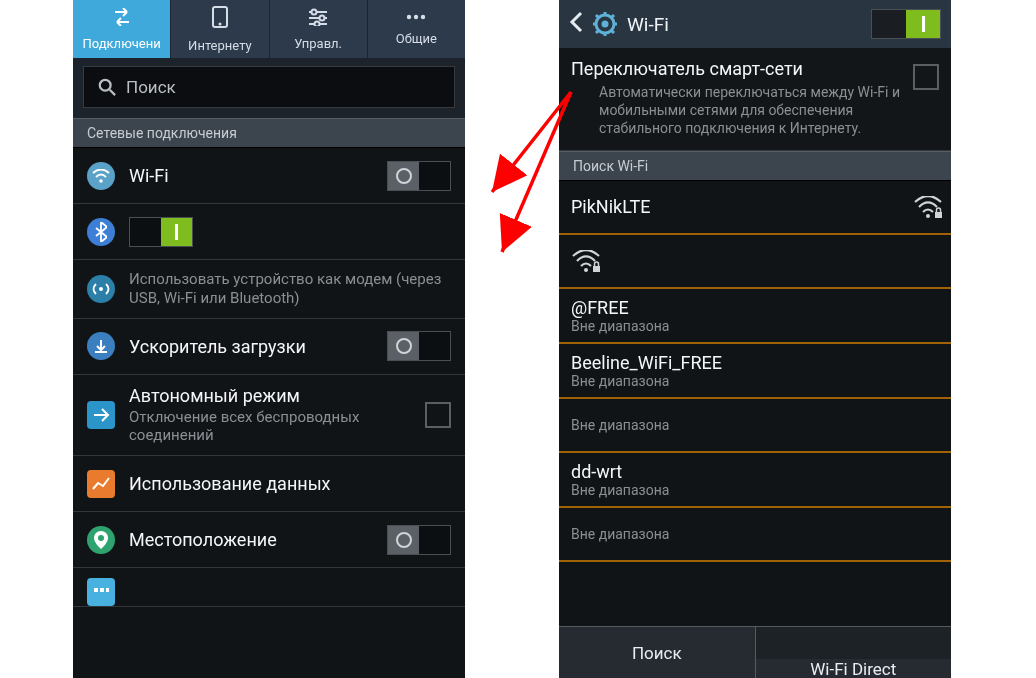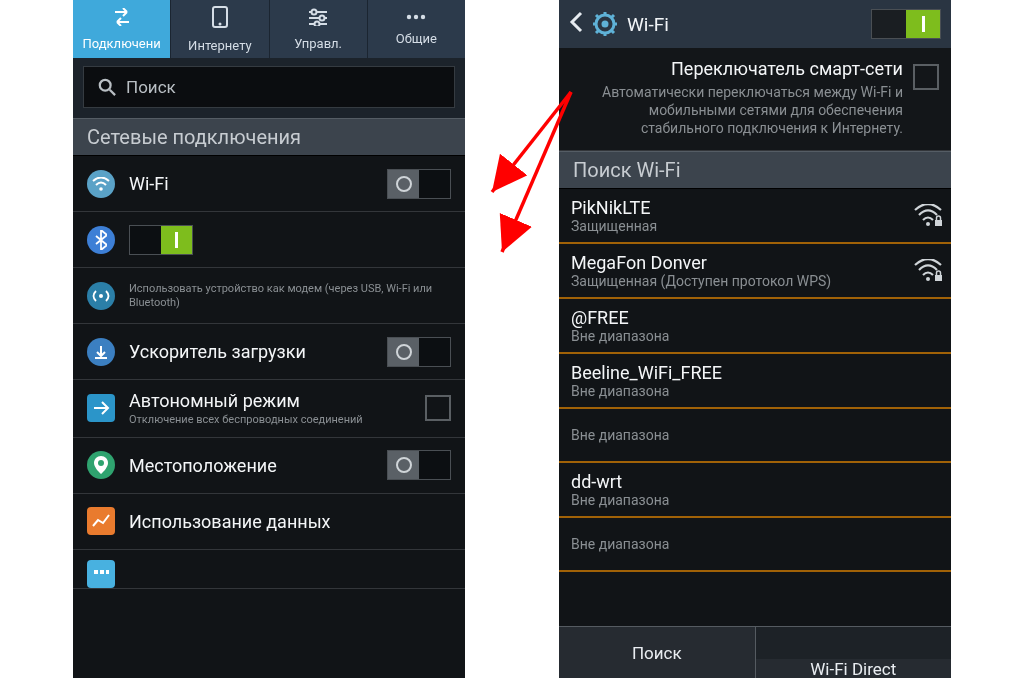--- a/index.html
+++ b/index.html
@@ -56,21 +56,21 @@
     padding: 0 14px;
     background: #0b0d10;
     border: 1px solid #353b41;
     color: #b9bfc4;
     font-size: 17px;
   }
 
   .section-header {
     background: #3c444d;
     color: #c7ccd1;
-    font-size: 20px;
+    font-size: 14px;
     padding: 6px 14px;
     border-top: 1px solid #555d65;
     border-bottom: 1px solid #000;
   }
 
   .row {
     display: flex;
     align-items: center;
     padding: 10px 14px;
     border-bottom: 1px solid #33363a;
@@ -78,21 +78,21 @@
     min-height: 56px;
   }
   .row .circle-icon {
     width: 28px; height: 28px;
     border-radius: 14px;
     flex-shrink: 0;
     display: flex; align-items:center; justify-content:center;
   }
   .row .title-block { flex:1; display:flex; flex-direction:column; gap:2px; }
   .row .row-title { color:#f4f6f8; font-size: 18px; font-weight:400; }
-  .row .row-sub   { color:#8a8f93; font-size: 11px; line-height:1.25; }
+  .row .row-sub   { color:#8a8f93; font-size: 15px; line-height:1.25; }
 
   .toggle {
     width: 64px; height: 30px;
     display:flex;
     border:1px solid #4a4f54;
     background:#0c0f12;
     position:relative;
   }
   .toggle .knob {
     width:50%; height:100%;
@@ -120,23 +120,23 @@
   .titlebar .back { color:#e6ebf0; font-size:20px; cursor:pointer; }
   .titlebar .title { color:#f2f5f8; font-size:19px; flex:1; }
   .titlebar .gear { width:24px; height:24px; }
 
   .desc-block {
     padding: 10px 12px 12px;
     display:flex; gap:10px;
     border-bottom:1px solid #33363a;
     background:#131619;
   }
-  .desc-block .texts { flex:1;text-align:right; }
+  .desc-block .texts { flex:1; }
   .desc-title { color:#f4f6f8; font-size:18px; margin-bottom:4px;}
-  .desc-sub   { color:#8a8f93; font-size:14px; line-height:1.3; }
+  .desc-sub   { color:#8a8f93; font-size:14px; line-height:1.3;margin-left:28px; }
 
   .net-row {
     display:flex; align-items:center;
     padding:8px 12px;
     border-bottom:2px solid #a16207;
     min-height:54px;
     gap:10px;
   }
   .net-row .texts { flex:1; }
   .net-name { color:#f4f6f8; font-size:18px; }
@@ -283,46 +283,46 @@
         </svg>
     </div>
     <div class="title-block">
       <span class="row-title">Автономный режим</span>
       <span class="row-sub">Отключение всех беспроводных соединений</span>
     </div>
     <div class="checkbox"></div>
   </div>
 
   <div class="row">
+    <div class="circle-icon" style="background:#e97b2e; border-radius:4px;">
+      <svg width="18" height="14" viewBox="0 0 18 14">
+          <polyline points="1,12 6,6 11,9 17,1" stroke="#fff" stroke-width="2" fill="none"></polyline>
+        </svg>
+    </div>
+    <div class="title-block">
+        <span class="row-title">Использование данных</span>
+      </div>
+  </div>
+
+  <div class="row">
     <div class="circle-icon" style="background:#2fa36f;">
       <svg width="14" height="18" viewBox="0 0 14 18">
           <path d="M7 0 C11 0 14 3 14 7 C14 12 7 18 7 18 C7 18 0 12 0 7 C0 3 3 0 7 0 Z" fill="#fff"></path>
           <circle cx="7" cy="7" r="3" fill="#2fa36f"></circle>
         </svg>
     </div>
     <div class="title-block">
         <span class="row-title">Местоположение</span>
       </div>
     <div class="toggle off">
       <div class="knob left-knob">
           <div class="ring"></div>
         </div>
         <div class="knob"></div>
     </div>
-  </div>
-
-  <div class="row">
-    <div class="circle-icon" style="background:#e97b2e; border-radius:4px;">
-      <svg width="18" height="14" viewBox="0 0 18 14">
-          <polyline points="1,12 6,6 11,9 17,1" stroke="#fff" stroke-width="2" fill="none"></polyline>
-        </svg>
-    </div>
-    <div class="title-block">
-        <span class="row-title">Использование данных</span>
-      </div>
   </div>
 
   <div class="row" style="min-height:30px; padding-bottom:0;">
     <div class="circle-icon" style="background:#48b1e0; border-radius:4px;">
       <svg width="16" height="10" viewBox="0 0 16 10">
           <rect x="1" y="1" width="4" height="4" fill="#fff"></rect>
           <rect x="7" y="1" width="4" height="4" fill="#fff"></rect>
           <rect x="13" y="1" width="3" height="4" fill="#fff"></rect>
         </svg>
     </div>
@@ -368,36 +368,31 @@
     </div>
     <div class="checkbox" style="margin-top:6px;"></div>
   </div>
 
   <div class="section-header">Поиск Wi-Fi</div>
 
   <div id="network-list">
       <div class="net-row">
         <div class="texts">
           <div class="net-name">PikNikLTE</div>
-          <div class="net-sub">Защищенная</div>
         </div>
         <div class="wifi-icon"><svg width="30" height="24" viewBox="0 0 30 24">
       <path d="M2 6 Q15 -6 28 6" stroke="#cfd4d8" stroke-width="2.2" fill="none"></path>
       <path d="M6 11 Q15 2 24 11" stroke="#cfd4d8" stroke-width="2.2" fill="none"></path>
       <path d="M10 16 Q15 11 20 16" stroke="#cfd4d8" stroke-width="2.2" fill="none"></path>
       <circle cx="15" cy="20" r="2" fill="#cfd4d8"></circle>
       <rect x="22" y="16" width="7" height="6" fill="#cfd4d8"></rect>
             <path d="M23.5 16 v-2 a2 2 0 0 1 4 0 v2" stroke="#cfd4d8" stroke-width="1.5" fill="none"></path>
     </svg></div>
       </div>
       <div class="net-row">
-        <div class="texts">
-          <div class="net-name">MegaFon Donver</div>
-          <div class="net-sub">Защищенная (Доступен протокол WPS)</div>
-        </div>
         <div class="wifi-icon"><svg width="30" height="24" viewBox="0 0 30 24">
       <path d="M2 6 Q15 -6 28 6" stroke="#cfd4d8" stroke-width="2.2" fill="none"></path>
       <path d="M6 11 Q15 2 24 11" stroke="#cfd4d8" stroke-width="2.2" fill="none"></path>
       <path d="M10 16 Q15 11 20 16" stroke="#cfd4d8" stroke-width="2.2" fill="none"></path>
       <circle cx="15" cy="20" r="2" fill="#cfd4d8"></circle>
       <rect x="22" y="16" width="7" height="6" fill="#cfd4d8"></rect>
             <path d="M23.5 16 v-2 a2 2 0 0 1 4 0 v2" stroke="#cfd4d8" stroke-width="1.5" fill="none"></path>
     </svg></div>
       </div>
       <div class="net-row">

